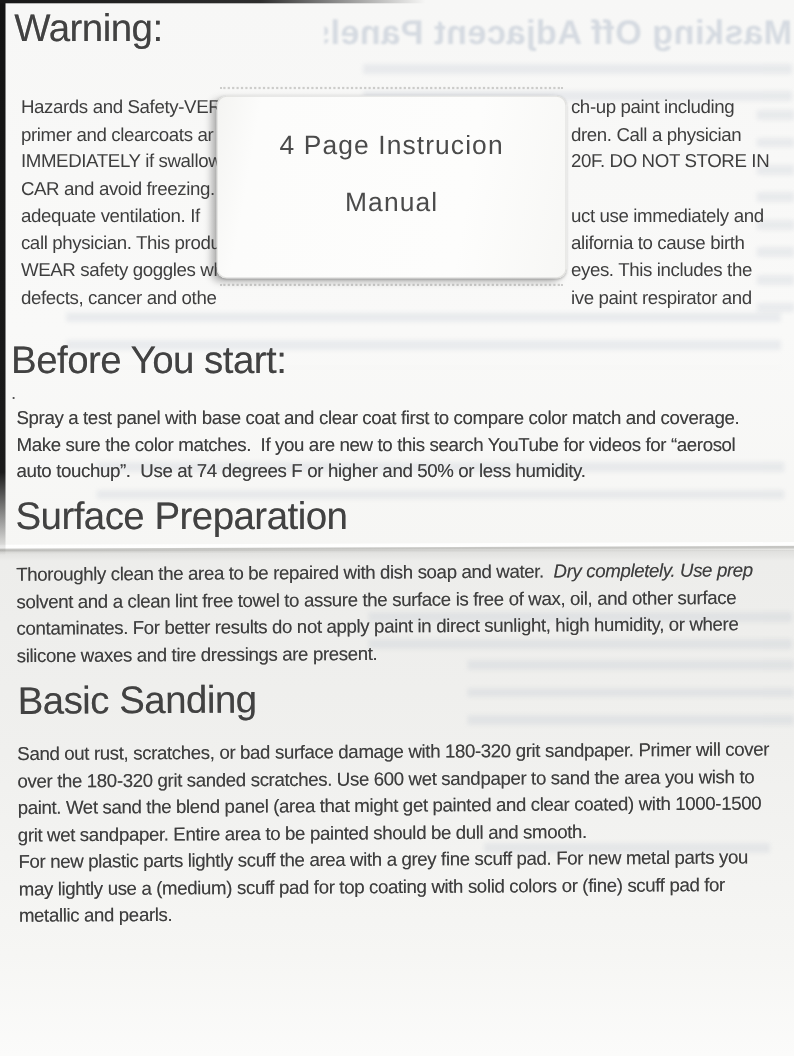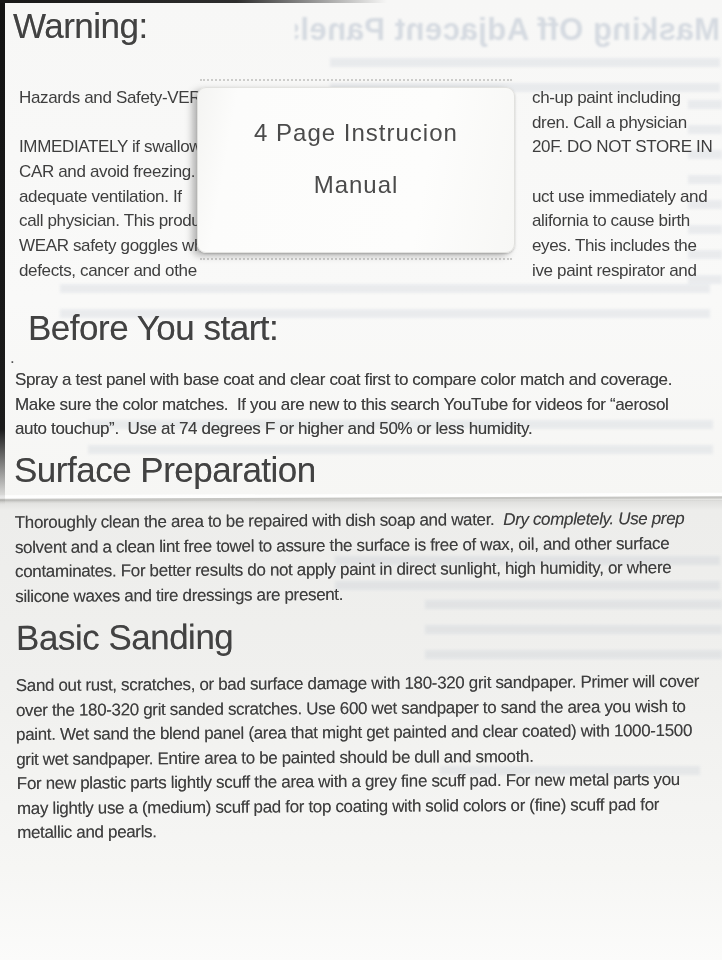--- a/index.html
+++ b/index.html
@@ -46,21 +46,21 @@
       rgba(168,178,194,0) 9px, rgba(168,178,194,0) 25px);
   }
   
   .h1 {
     position: absolute; font-size: 35px; font-weight: 400; letter-spacing: -0.5px;
     color: #424242; white-space: pre; text-shadow: 0 0 0.6px rgba(66,66,66,0.5);
   }
   .para { position: absolute; font-size: 17px; letter-spacing: -0.35px; }
   .para .ln { height: 24.7px; white-space: pre; text-shadow: 0 0 0.5px rgba(62,62,62,0.55); }
   .wline { position: relative; height: 24.7px; white-space: pre; }
-  .wline .wr { position: absolute; left: 500px; top: 0; margin-left: 13px; }
+  .wline .wr { position: absolute; left: 500px; top: 0; }
   .italic { font-style: italic; }
   .tilt { transform: rotate(-0.35deg); transform-origin: left center; }
   .stray-mark { position: absolute; font-size: 17px; color: #555; }
   
   .perf {
     position: absolute; height: 0;
     border-top: 2px dotted rgba(140,140,138,0.4);
   }
   .sticker {
     position: absolute; left: 197px; top: 87px; width: 318px; height: 166px;
@@ -92,37 +92,37 @@
   <div class="ghost" style="left:60px; top:284px; width:650px; height:50px;"></div>
   <div class="ghost" style="left:88px; top:420px; width:625px; height:46px;"></div>
   <div class="ghost" style="left:335px; top:556px; width:385px; height:46px;"></div>
   <div class="ghost" style="left:425px; top:600px; width:297px; height:70px;"></div>
   <div class="ghost" style="left:440px; top:766px; width:260px; height:22px;"></div>
 
   <div class="h1" style="left:13px; top:6px;">Warning:</div>
 
   <div class="para" style="left:19px; top:88px; width:700px;">
     <div class="wline"><span>Hazards and Safety-VER</span><span class="wr">ch-up paint including</span></div>
-    <div class="wline"><span class="wr">dren. Call a physician</span></div>
+    <div class="wline"><span>primer and clearcoats ar</span><span class="wr">dren. Call a physician</span></div>
     <div class="wline"><span>IMMEDIATELY if swallow</span><span class="wr">20F. DO NOT STORE IN</span></div>
     <div class="wline"><span>CAR and avoid freezing.</span></div>
     <div class="wline"><span>adequate ventilation. If</span><span class="wr">uct use immediately and</span></div>
     <div class="wline"><span>call physician. This produ</span><span class="wr">alifornia to cause birth</span></div>
     <div class="wline"><span>WEAR safety goggles wh</span><span class="wr">eyes. This includes the</span></div>
     <div class="wline"><span>defects, cancer and othe</span><span class="wr">ive paint respirator and</span></div>
   </div>
 
   <div class="perf" style="left:200px; top:79px; width:312px;"></div>
   <div class="perf" style="left:200px; top:258px; width:312px;"></div>
   <div class="sticker">
     <div class="s1">4 Page Instrucion</div>
     <div class="s2">Manual</div>
   </div>
 
-  <div class="h1" style="left:28px; top:308px;">Before You start:</div>
+  <div class="h1" style="left:10px; top:308px;">Before You start:</div>
   <div class="stray-mark" style="left:10px; top:348px;">.</div>
   <div class="para" style="left:15px; top:370px; width:700px;">
     <div class="ln">Spray a test panel with base coat and clear coat first to compare color match and coverage.</div>
     <div class="ln">Make sure the color matches.  If you are new to this search YouTube for videos for “aerosol</div>
     <div class="ln">auto touchup”.  Use at 74 degrees F or higher and 50% or less humidity.</div>
   </div>
 
   <div class="h1" style="left:14px; top:450px;">Surface Preparation</div>
   <div class="para tilt" style="left:15px; top:513px; width:705px;">
     <div class="ln"><span>Thoroughly clean the area to be repaired with dish soap and water.  </span><span class="italic">Dry completely. Use prep</span></div>

